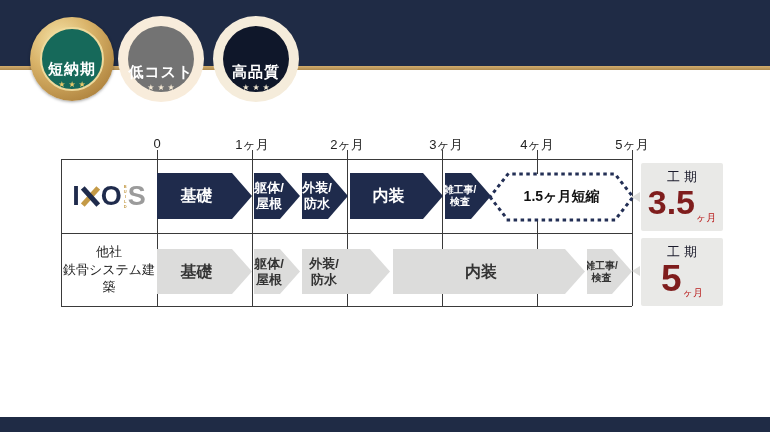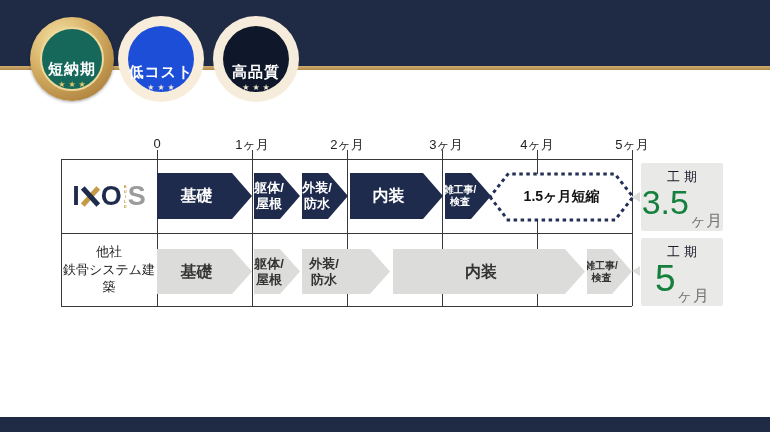--- a/index.html
+++ b/index.html
@@ -15,21 +15,21 @@
   .badge .inner{border-radius:50%;display:flex;flex-direction:column;align-items:center;
                 justify-content:flex-end;box-sizing:border-box;}
   .badge .lbl{font-weight:bold;font-size:15px;color:#fff;letter-spacing:1px;line-height:1;}
   .badge .stars{font-size:8px;letter-spacing:3px;margin-top:5px;line-height:1;text-indent:3px;}
   .badge1{left:30px;top:17px;width:84px;height:84px;
           background:radial-gradient(circle at 35% 28%,#f6e3a8 0%,#d9b369 40%,#b58a44 75%,#8f6a33 100%);
           box-shadow:0 1px 3px rgba(0,0,0,.35);}
   .badge1 .inner{width:64px;height:64px;background:#16695a;border:2px solid #eed99b;}
   .badge1 .stars{color:#e9c96a;}
   .badge2{left:118px;top:16px;width:86px;height:86px;background:#f8ecdb;}
-  .badge2 .inner{width:66px;height:66px;background:#1d4ed8;}
+  .badge2 .inner{width:66px;height:66px;background:#737373;}
   .badge2 .stars{color:#f6ead5;}
   .badge3{left:213px;top:16px;width:86px;height:86px;background:#f5ecdb;}
   .badge3 .inner{width:66px;height:66px;background:#0f172a;}
   .badge3 .stars{color:#efe6d2;}
   
   .vline{position:absolute;width:1px;background:#3a3a3a;}
   .hline{position:absolute;height:1px;background:#3a3a3a;}
   .mlabel{position:absolute;top:136px;width:44px;text-align:center;font-size:13px;color:#222;}
   
   .cell{position:absolute;display:flex;flex-direction:column;align-items:center;justify-content:center;}
@@ -53,22 +53,22 @@
   .gray-a .f1,.gray-a .f2{font-weight:bold;}
   
   .hex-wrap{position:absolute;left:487px;top:170px;width:149px;height:54px;}
   .hex-text{position:absolute;left:487px;top:170px;width:149px;height:54px;display:flex;
             align-items:center;justify-content:center;font-size:14px;color:#111;font-weight:bold;}
   
   .dur-box{position:absolute;left:641px;width:82px;height:68px;background:#e9e9e7;border-radius:2px;
            display:flex;flex-direction:column;align-items:center;}
   .dur-box .t{margin-top:7px;font-size:13px;color:#1b1b2b;letter-spacing:4px;text-indent:4px;line-height:1;}
   .dur-box .numrow{display:flex;align-items:flex-start;justify-content:center;margin-top:2px;}
-  .dur-box .num{font-size:34px;color:#15803d;line-height:1.05;font-weight:400;}
-  .dur-box .unit{font-size:16px;color:#737373;transform:translateY(26px);margin-left:1px;}
+  .dur-box .num{font-size:34px;color:#7f1d1d;line-height:1.05;font-weight:700;}
+  .dur-box .unit{font-size:10px;color:#b91c1c;transform:translateY(26px);margin-left:1px;}
   .pointer{position:absolute;width:0;height:0;border-top:5px solid transparent;
            border-bottom:5px solid transparent;border-right:8px solid #dddddb;}
 </style>
 </head>
 <body>
 
 <div class="slide">
 
   <div class="band-top"></div>
   <div class="gold-line"></div>

